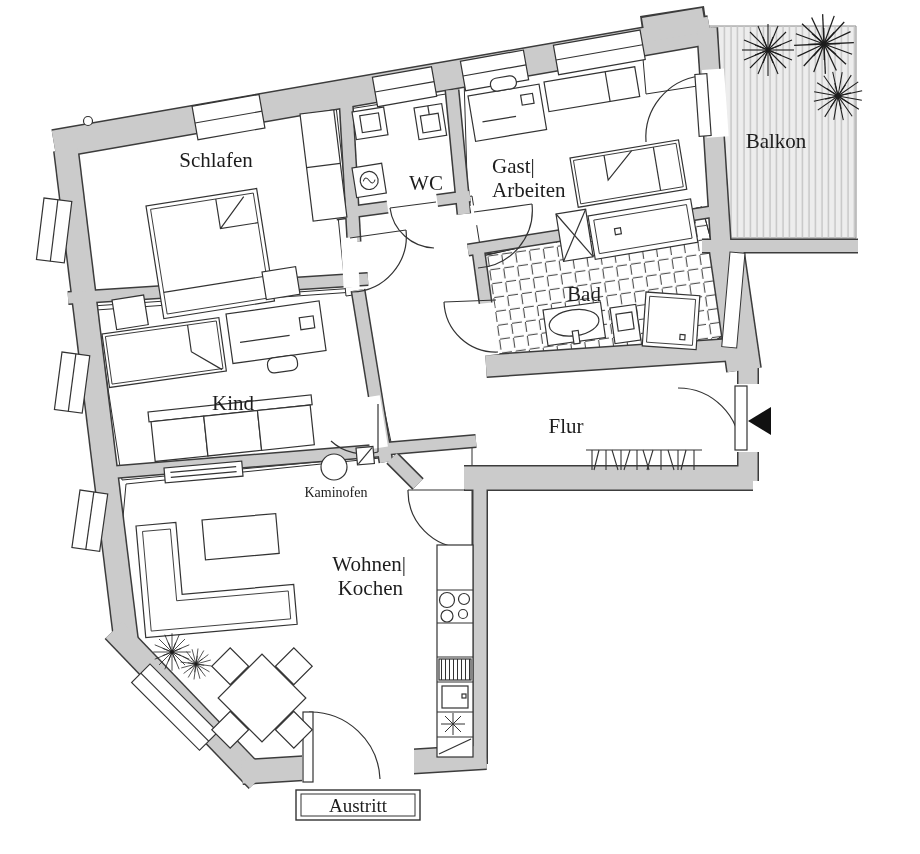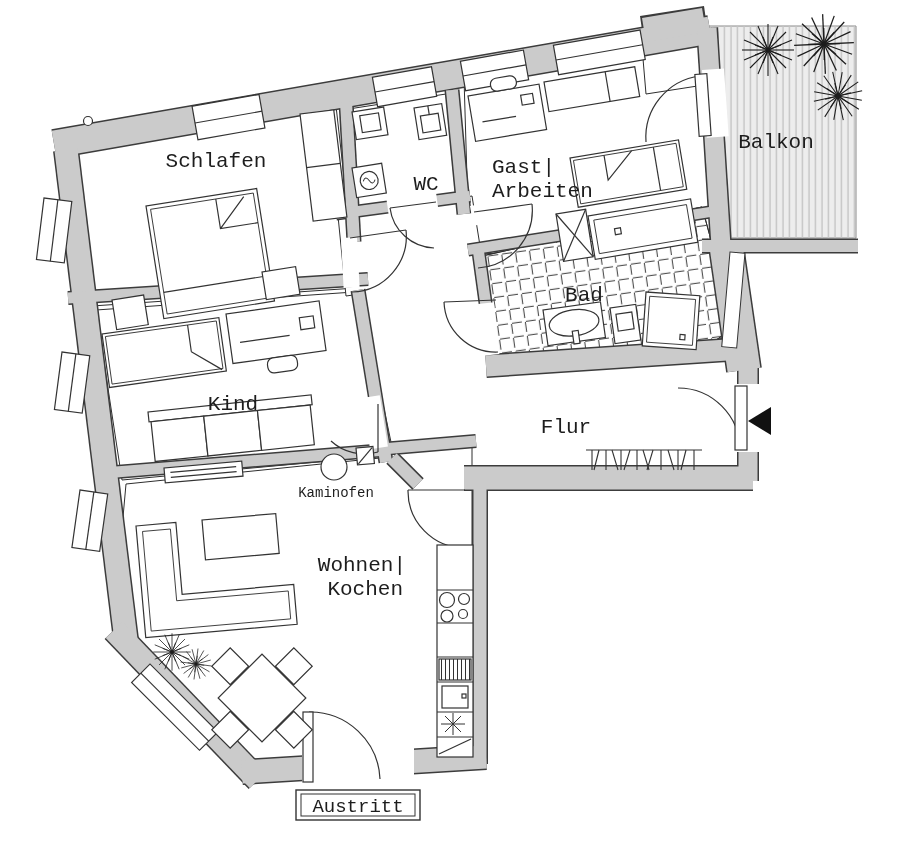--- a/index.html
+++ b/index.html
@@ -1,17 +1,17 @@
 <!DOCTYPE html>
 <html><head>
 <meta charset="utf-8">
 <style>
   html,body{margin:0;padding:0;background:#fff;}
   .stage{position:relative;width:920px;height:854px;background:#fff;overflow:hidden;
-         font-family:Liberation Mono, monospace;}
+         font-family:Liberation Serif, serif;}
   svg{position:absolute;left:0;top:0;}
   text{fill:#1d1d1d;}
   .room-label{font-size:21px;}
   .small-label{font-size:14px;}
   .box-label{font-size:19px;}
 </style>
 </head>
 <body>
 
 <div class="stage">

